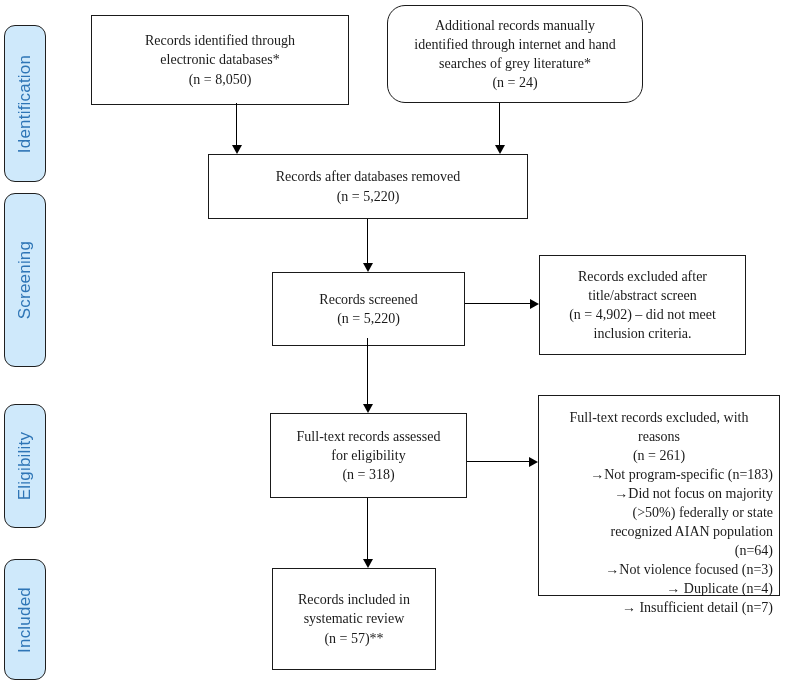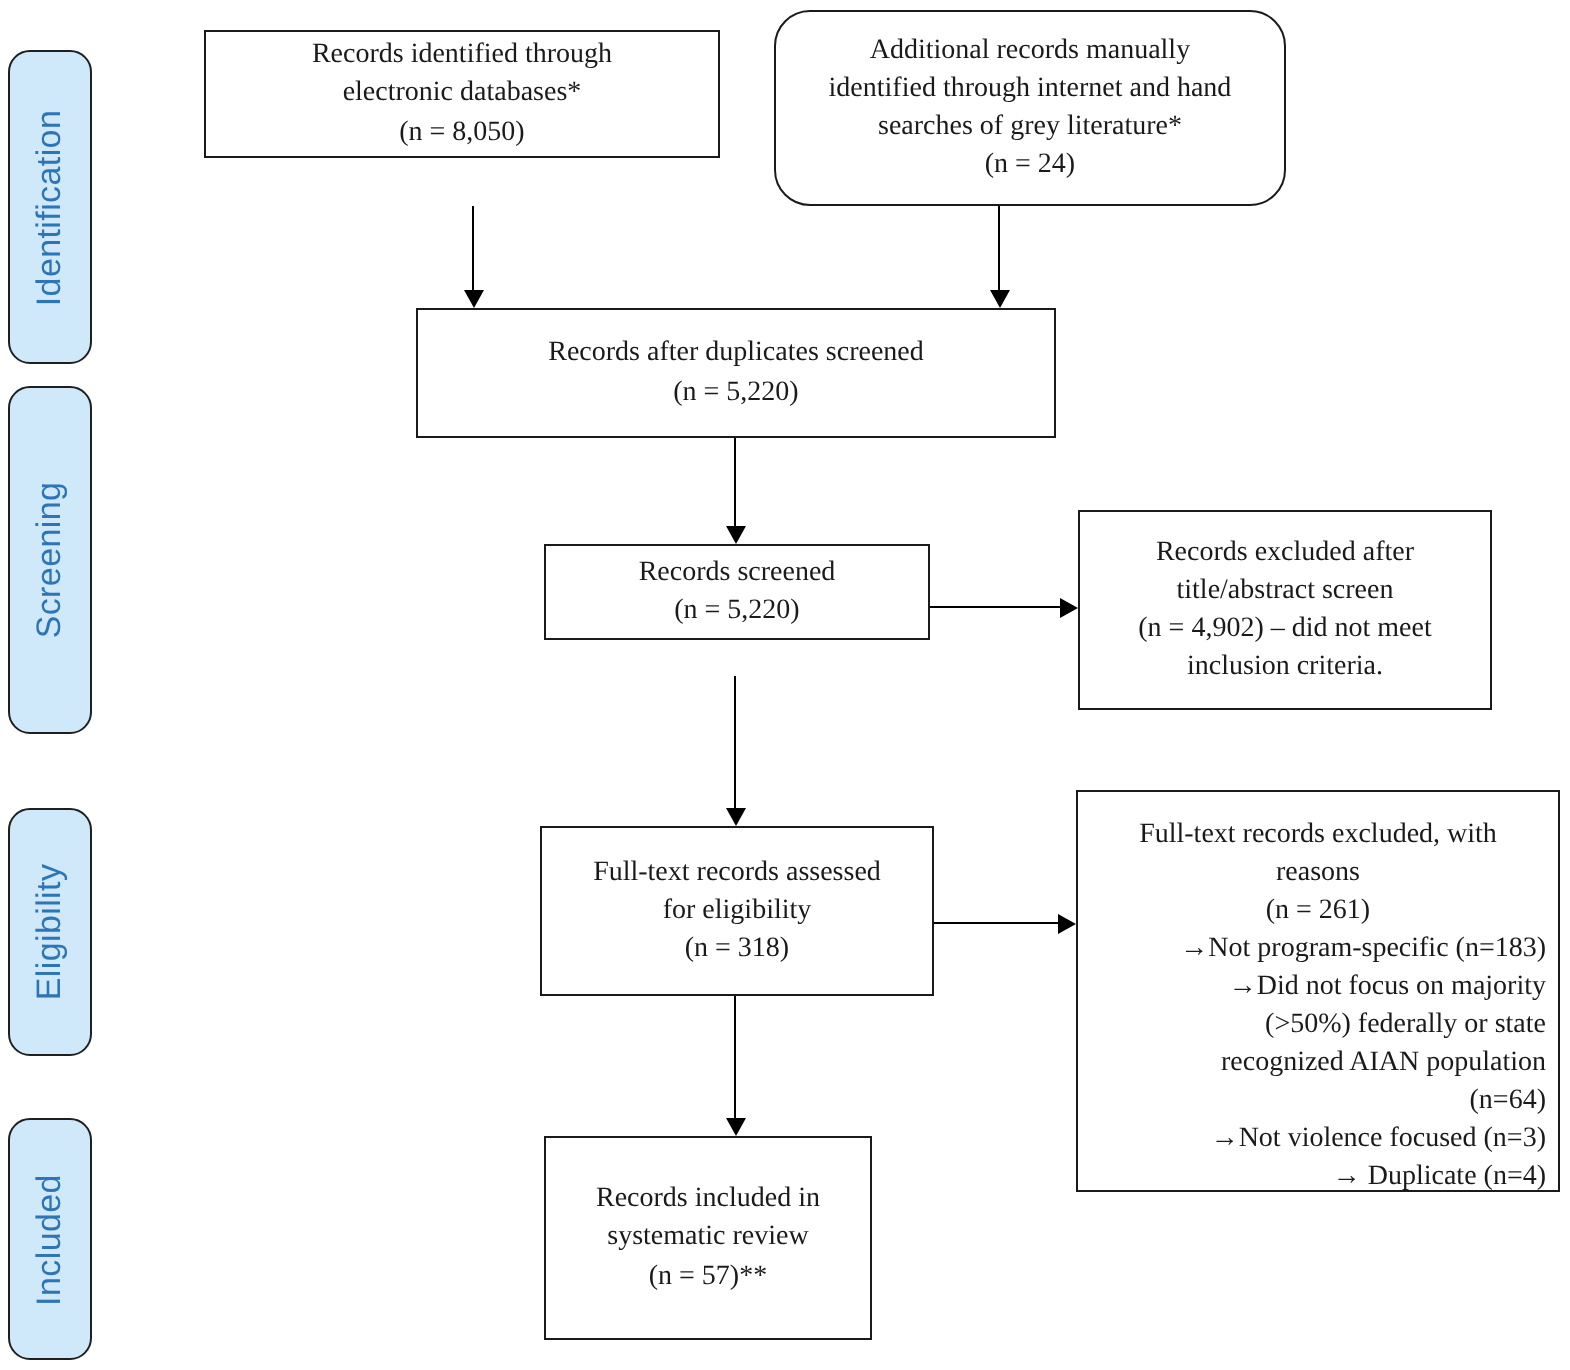--- a/index.html
+++ b/index.html
@@ -46,24 +46,24 @@
     flex-direction: column;
     align-items: center;
     justify-content: center;
     text-align: center;
     font-size: 14px;
     line-height: 1.36;
     color: #1a1a1a;
     padding: 4px 6px;
   }
   .btext { white-space: pre-line; }
-  #box-identified { left: 102px;  top: 15px;  width: 258px; height: 64px; }
+  #box-identified { left: 91px;  top: 15px;  width: 258px; height: 90px; }
   #box-manual     { left: 387px; top: 5px;   width: 256px; height: 98px; border-radius: 18px; }
   #box-dup        { left: 208px; top: 154px; width: 320px; height: 65px; }
-  #box-screened   { left: 272px; top: 272px; width: 193px; height: 48px; }
+  #box-screened   { left: 272px; top: 272px; width: 193px; height: 74px; }
   #box-excl1      { left: 539px; top: 255px; width: 207px; height: 100px; }
   #box-fulltext   { left: 270px; top: 413px; width: 197px; height: 85px; }
   #box-excl2      { left: 538px; top: 395px; width: 242px; height: 201px;
                     justify-content: flex-start; padding-top: 12px; }
   #box-included   { left: 272px; top: 568px; width: 164px; height: 102px; }
   .reason {
     width: 100%;
     text-align: right;
     white-space: pre-line;
   }
@@ -132,21 +132,21 @@
   </div>
 
   <div class="fbox" id="box-manual">
     <div class="btext">Additional records manually
 identified through internet and hand
 searches of grey literature*</div>
     <div class="btext">(n = 24)</div>
   </div>
 
   <div class="fbox" id="box-dup">
-    <div class="btext">Records after duplicates screened</div>
+    <div class="btext">Records after databases removed</div>
     <div class="btext">(n = 5,220)</div>
   </div>
 
   <div class="fbox" id="box-screened">
     <div class="btext">Records screened</div>
     <div class="btext">(n = 5,220)</div>
   </div>
 
   <div class="fbox" id="box-excl1">
     <div class="btext">Records excluded after
@@ -165,20 +165,21 @@
     <div class="btext">Full-text records excluded, with
 reasons</div>
     <div class="btext">(n = 261)</div>
     <div class="reason">→Not program-specific (n=183)</div>
     <div class="reason">→Did not focus on majority
 (&gt;50%) federally or state
 recognized AIAN population
 (n=64)</div>
     <div class="reason">→Not violence focused (n=3)</div>
     <div class="reason">→ Duplicate (n=4)</div>
+    <div class="reason">→ Insufficient detail (n=7)</div>
   </div>
 
   <div class="fbox" id="box-included">
     <div class="btext">Records included in
 systematic review</div>
     <div class="btext">(n = 57)**</div>
   </div>
 
   <div class="arrow-v" id="arrow-identified-dup"></div>
   <div class="arrow-v" id="arrow-manual-dup"></div>

